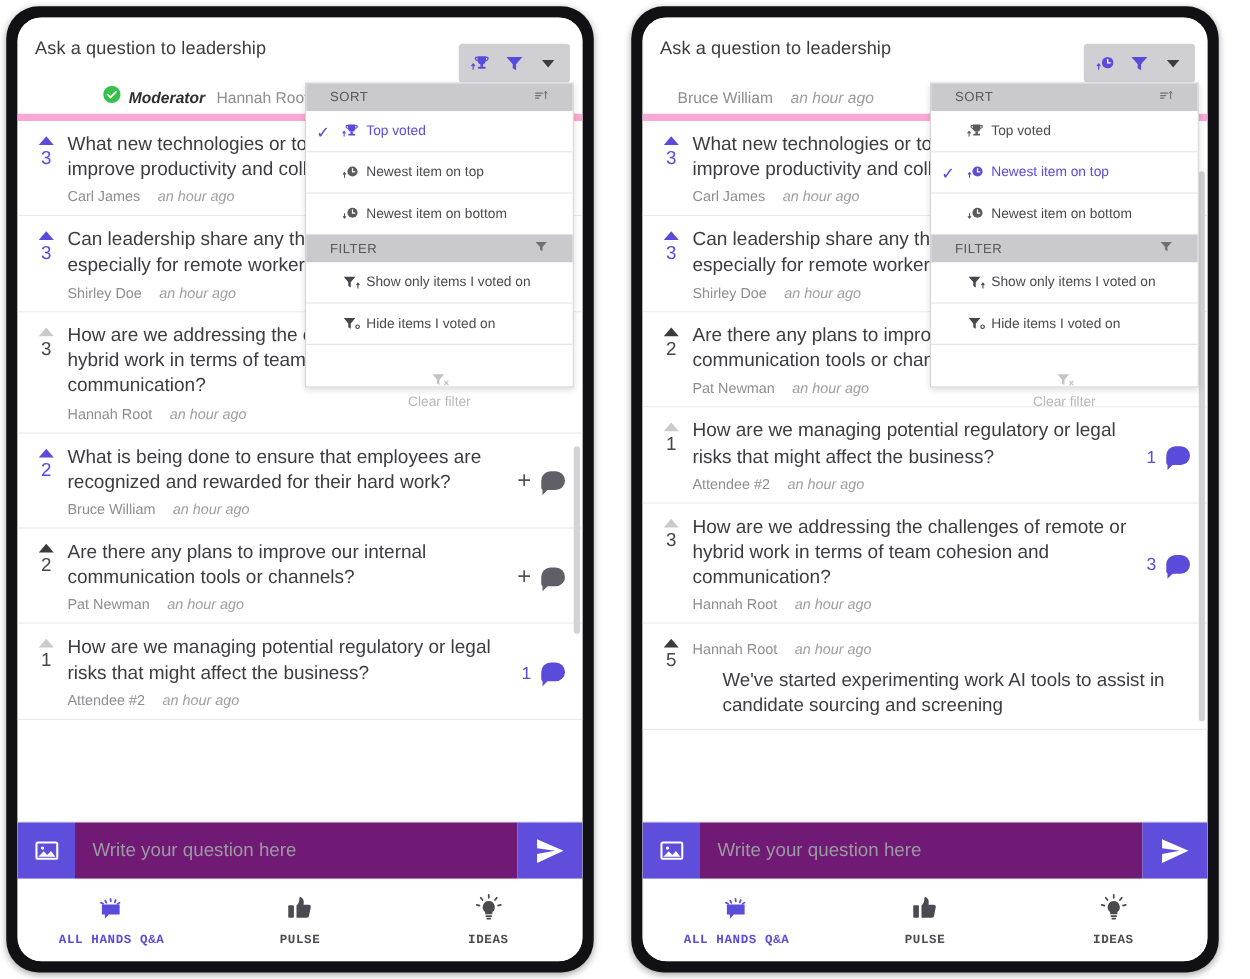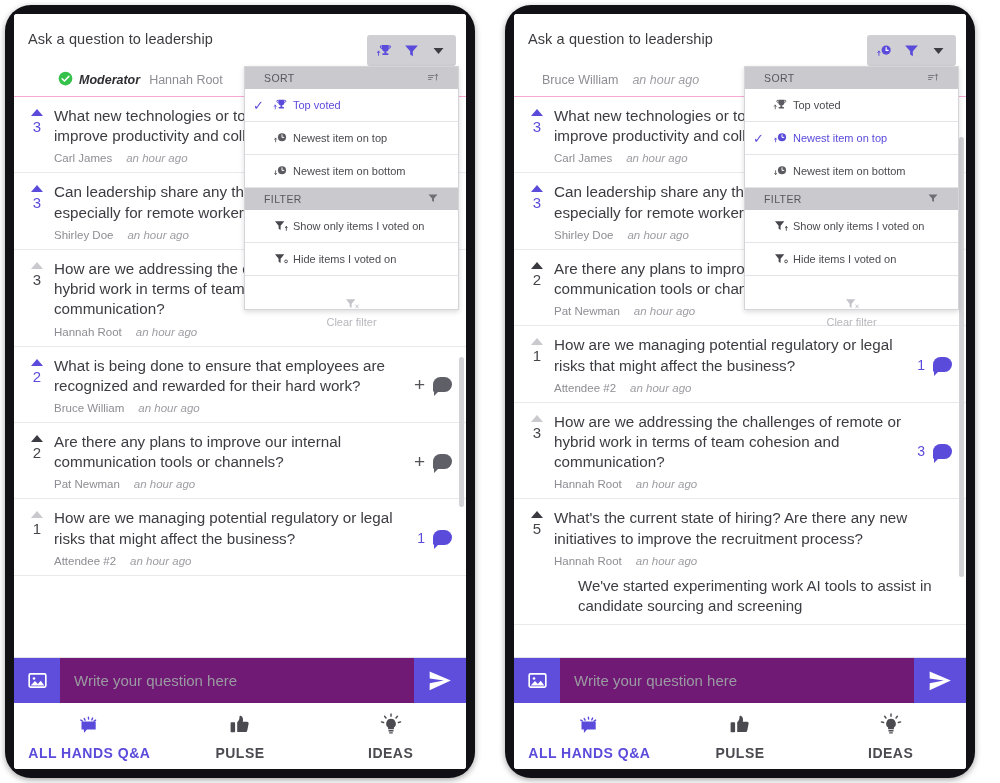--- a/index.html
+++ b/index.html
@@ -25,21 +25,21 @@
     border-radius: 26px;
     background: #111014;
     padding: 9px 9px 9px 9px;
     box-shadow: 0 2px 6px rgba(0,0,0,.35);
     flex: 0 0 auto;
   }
   .screen {
     position: relative;
     width: 100%;
     height: 100%;
-    border-radius: 3px;
+    border-radius: 19px;
     background: #ffffff;
     overflow: hidden;
     display: flex;
     flex-direction: column;
   }
 
   
   .app-header {
     position: relative;
     flex: 0 0 auto;
@@ -72,22 +72,22 @@
     cursor: pointer;
   }
 
   
   .mod-strip {
     flex: 0 0 auto;
     height: 33px;
     display: flex;
     align-items: center;
     gap: 9px;
-    padding: 0 14px 0 44px;
-    border-bottom: 1px solid #f9a8d4;
+    padding: 0 14px 0 68px;
+    border-bottom: 6px solid #f9a8d4;
     background: #fff;
   }
   .mod-badge { display: flex; align-items: center; gap: 6px; }
   .mod-label {
     font-size: 12.5px; font-style: italic; font-weight: bold;
     color: #2f2f33;
   }
   .meta-name { font-size: 12.5px; color: #8d8d93; }
   .meta-time { font-size: 12.5px; color: #9d9da3; font-style: italic; }
 
@@ -273,24 +273,25 @@
   .nav-item {
     flex: 1 1 0;
     display: flex;
     flex-direction: column;
     align-items: center;
     justify-content: center;
     gap: 7px;
     cursor: pointer;
   }
   .nav-label {
-    font-size: 14px;
+    font-size: 10px;
     font-weight: bold;
     letter-spacing: .5px;
     color: #4a4a50;
+    font-family: Liberation Mono, monospace;
   }
   .nav-item.active .nav-label { color: #5b4bdb; }
   .nav-ico { height: 26px; display: flex; align-items: flex-end; }
 </style>
 </head>
 <body>
 
 <div class="stage">
 
 <div class="device">
@@ -674,21 +675,20 @@
               <span class="ccount">3</span>
               <span class="bubble accent"></span>
             </div>
           </div>
           <div class="qrow">
             <div class="vote">
          <div class="caret dark"></div>
          <div class="vcount dark">5</div>
        </div>
        <div class="qbody">
-         <div class="qtext">What's the current state of hiring? Are there any new initiatives to improve the recruitment process?</div>
          <div class="qmeta">
            <span class="meta-name">Hannah Root</span>
            <span class="meta-time">an hour ago</span>
          </div>
          <div class="qanswer">We've started experimenting work AI tools to assist in candidate sourcing and screening</div>
        </div>
        <div class="qactions"></div>
           </div>
           <div class="scroll-track" style="top: 40px; height: 440px;"></div>
         </div>

